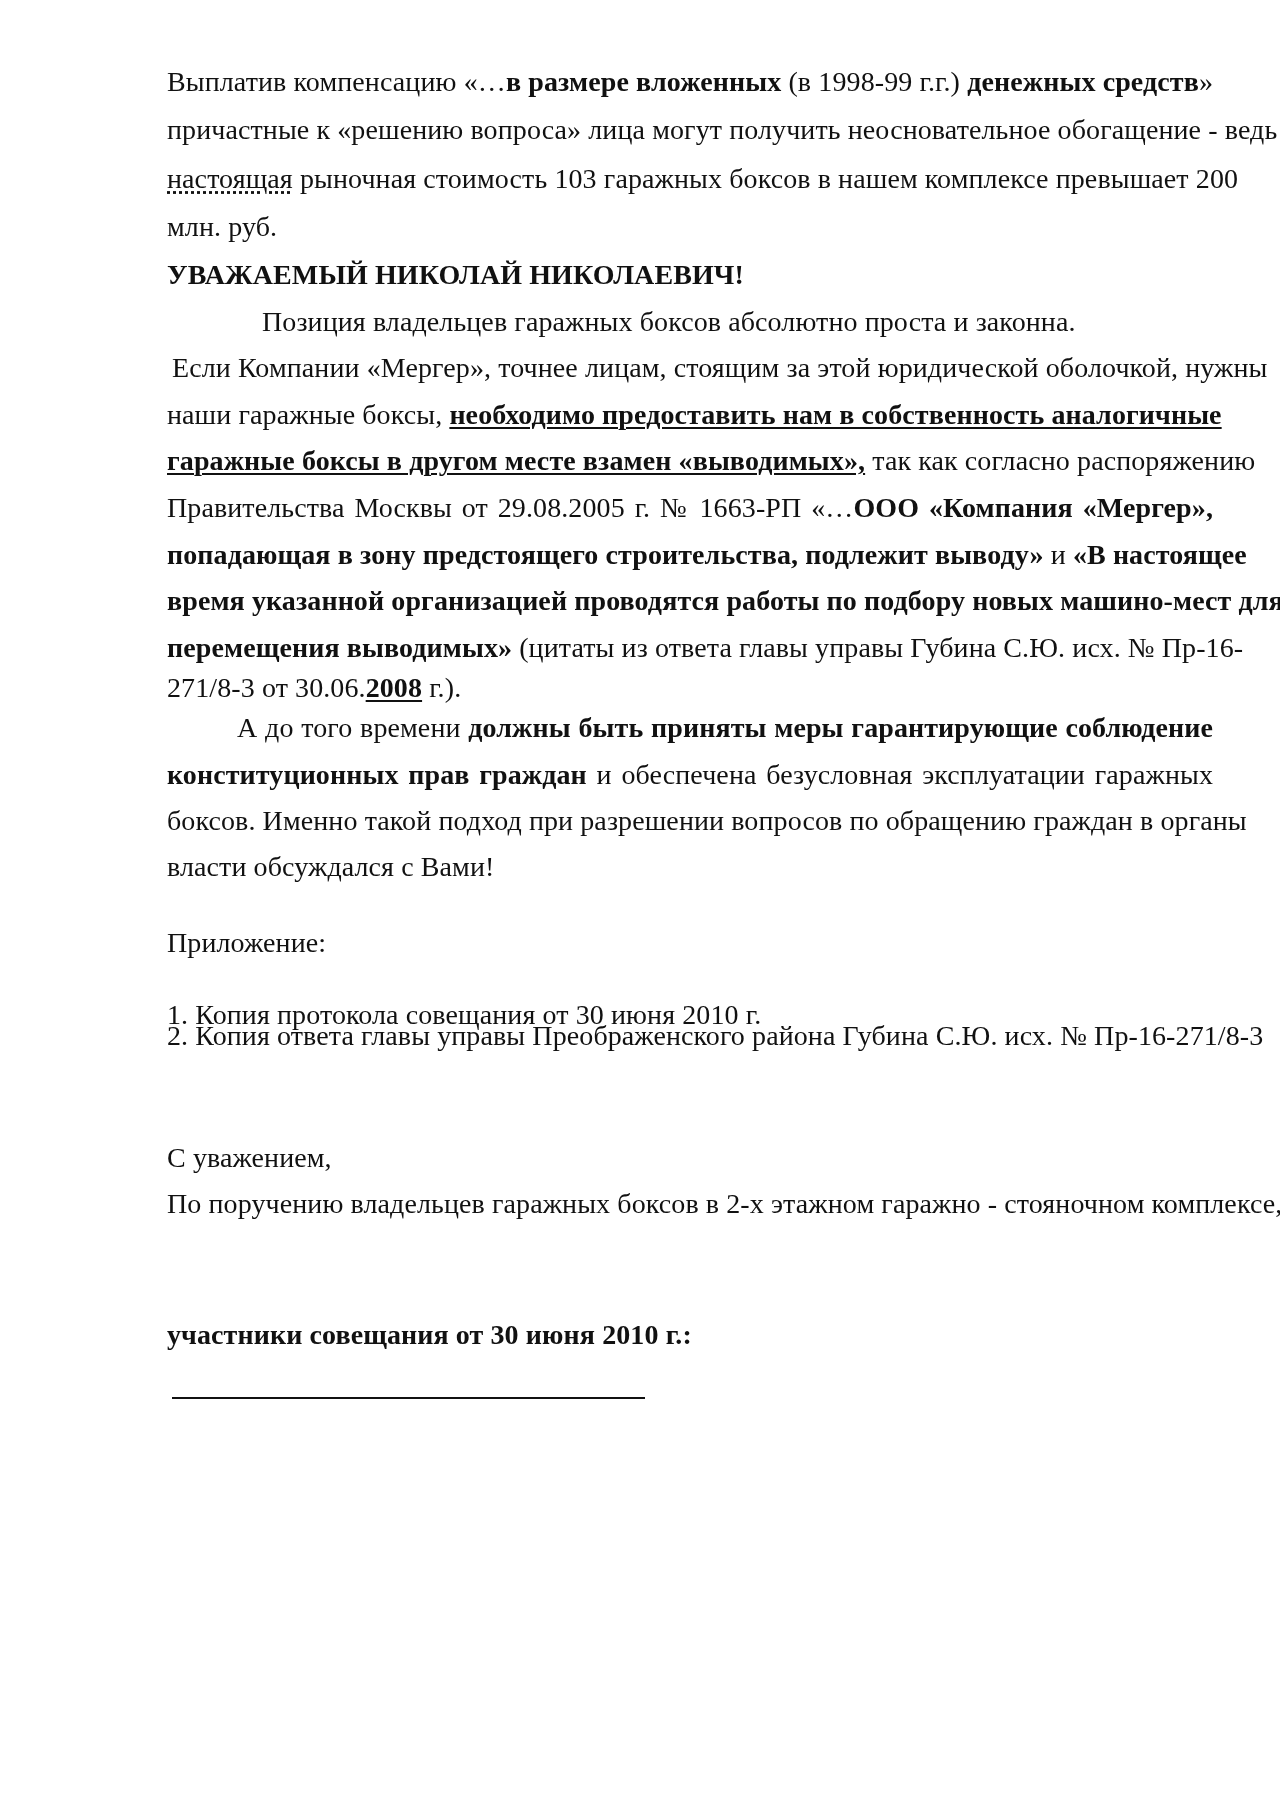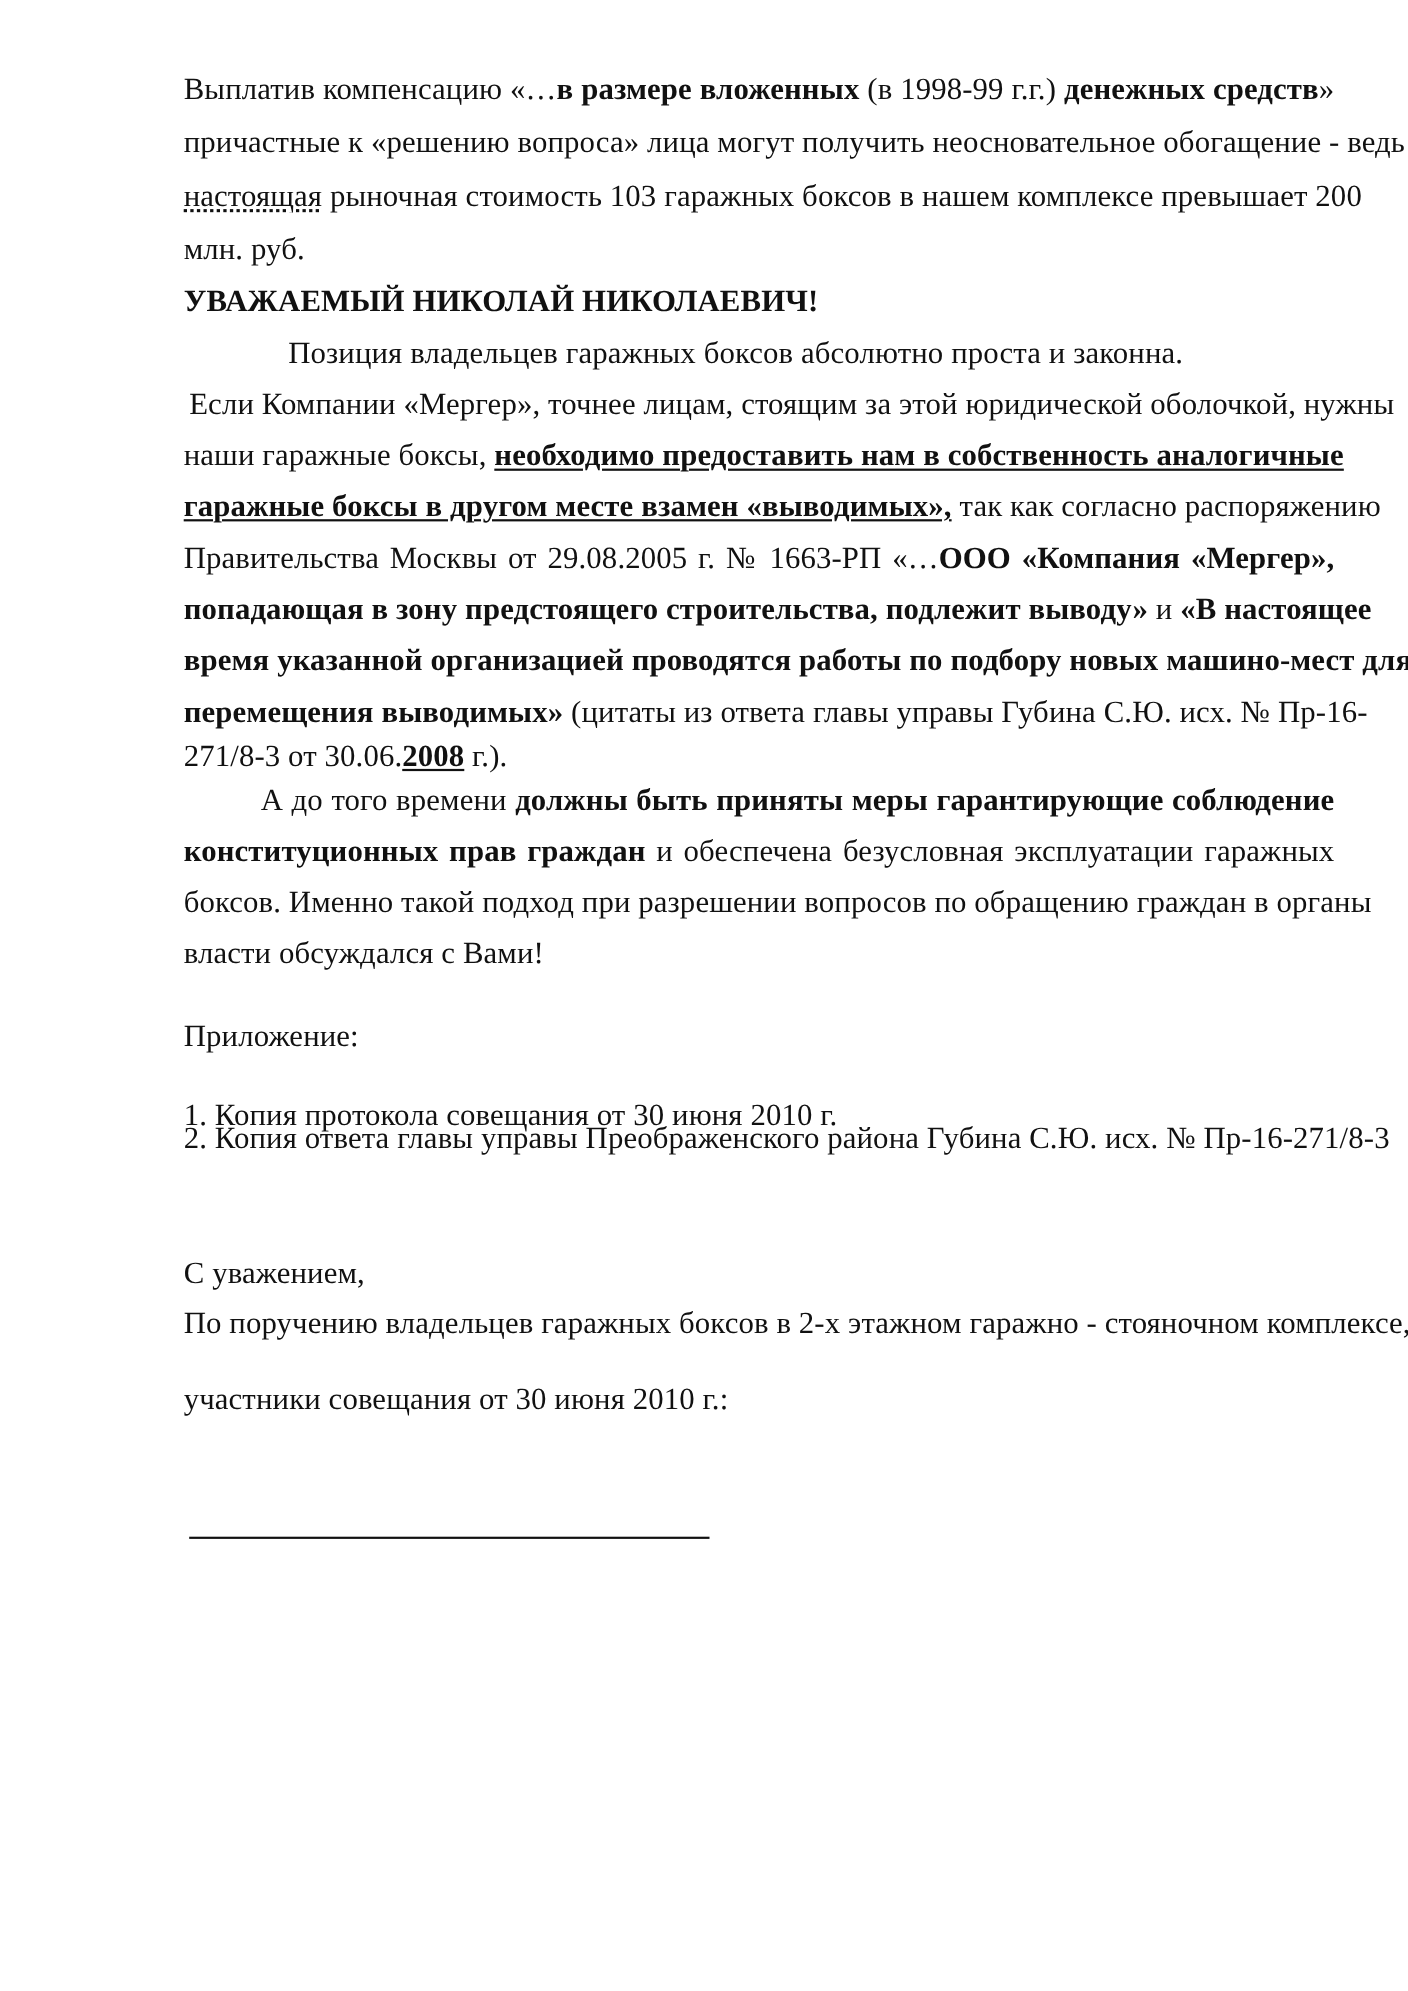--- a/index.html
+++ b/index.html
@@ -62,16 +62,16 @@
   </div>
   <div class="ln just" style="top:806px;">боксов. Именно такой подход при разрешении вопросов по обращению граждан в органы</div>
   <div class="ln" style="top:852px;">власти обсуждался с Вами!</div>
 
   <div class="ln" style="top:928px;">Приложение:</div>
   <div class="ln" style="top:975px;margin-top:25px;">1. Копия протокола совещания от 30 июня 2010 г.</div>
   <div class="ln just" style="top:1021px;">2. Копия ответа главы управы Преображенского района  Губина С.Ю. исх. № Пр-16-271/8-3</div>
 
   <div class="ln" style="top:1143px;">С уважением,</div>
   <div class="ln just" style="top:1189px;">По поручению владельцев гаражных боксов в 2-х этажном гаражно - стояночном комплексе,</div>
-  <div class="ln" style="top:1258px;">участники совещания от 30 июня 2010 г.:</div>
+  <div class="ln" style="top:1320px;font-weight:bold;">участники совещания от 30 июня 2010 г.:</div>
 
   <div class="sigline"></div>
 </div>
 
 </body></html>

